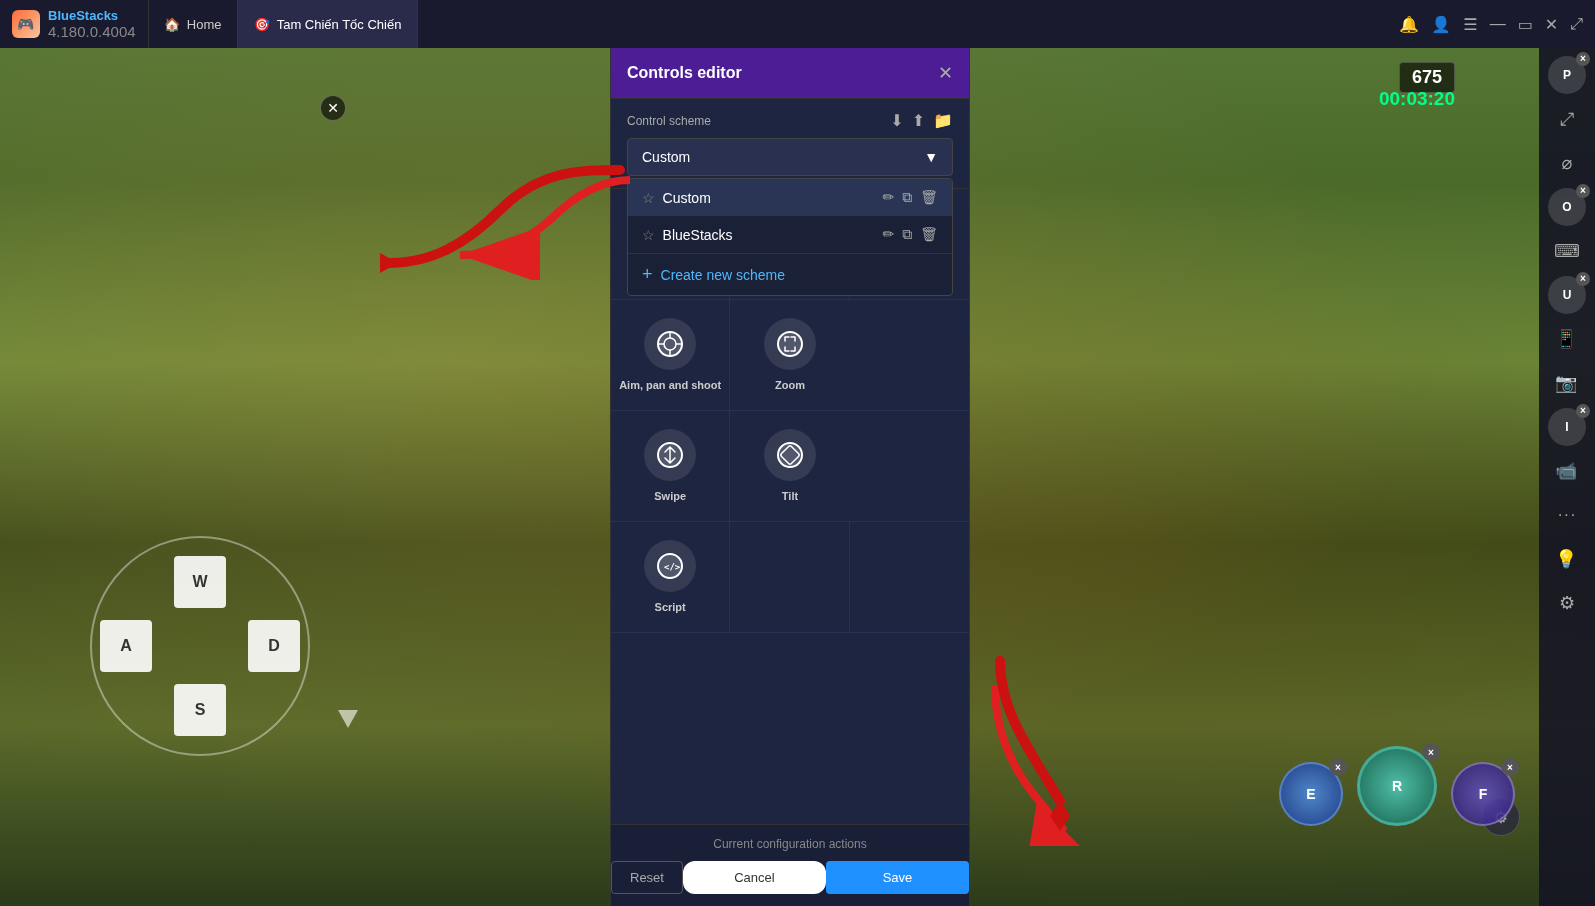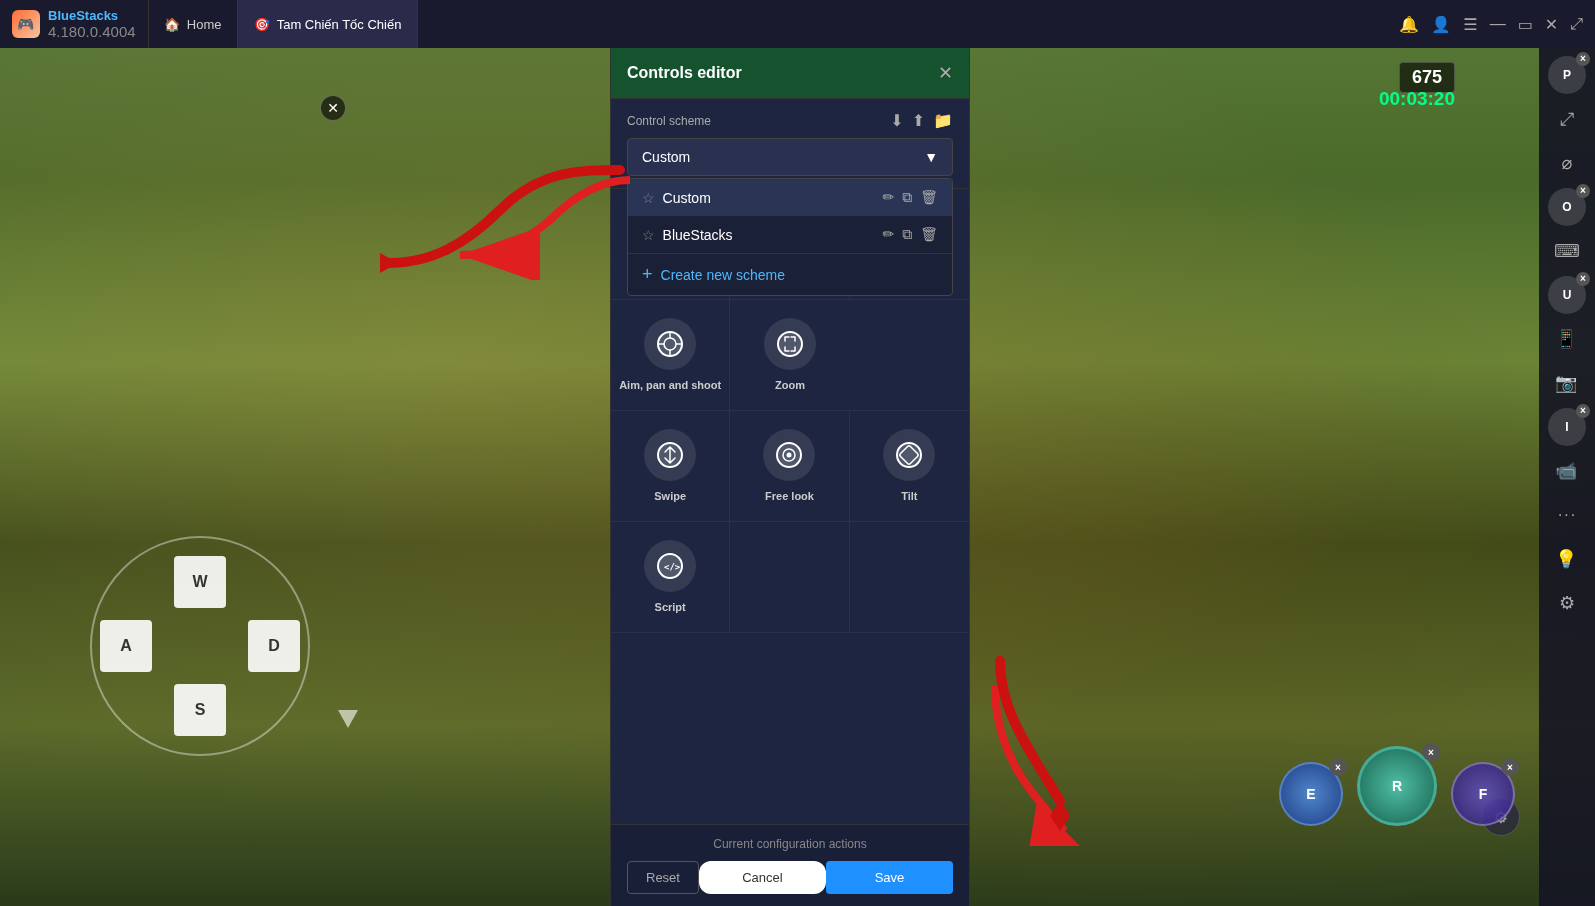--- a/index.html
+++ b/index.html
@@ -263,21 +263,21 @@
       display: flex;
       flex-direction: column;
       z-index: 15;
     }
 
     .panel-header {
       display: flex;
       align-items: center;
       justify-content: space-between;
       padding: 14px 16px;
-      background: #14532d;
+      background: #4c1d95;
       border-bottom: 1px solid #333;
     }
 
     .panel-title {
       color: white;
       font-size: 16px;
       font-weight: 600;
     }
 
     .panel-close {
@@ -432,21 +432,21 @@
     .cell-label {
       color: #ccc;
       font-size: 11px;
       text-align: center;
       line-height: 1.3;
     }
 
     
     .panel-footer {
       border-top: 1px solid #333;
-      padding: 12px 16px;
+      padding: 12px 0;
       background: #1a1f38;
     }
 
     .footer-text {
       color: #888;
       font-size: 12px;
       text-align: center;
       margin-bottom: 10px;
     }
 
@@ -765,30 +765,20 @@
             <circle cx="15" cy="15" r="12" stroke="white" stroke-width="2" fill="rgba(255,255,255,0.15)"></circle>
             <path d="M15 8 L15 22 M10 12 L15 7 L20 12 M10 18 L15 23 L20 18" stroke="white" stroke-width="1.5" stroke-linecap="round" stroke-linejoin="round"></path>
           </svg>
         </div>
         <span class="cell-label">Swipe</span>
       </div>
       <div class="grid-cell">
         <div class="cell-icon">
           <svg width="30" height="30" viewBox="0 0 30 30" fill="none">
             <circle cx="15" cy="15" r="12" stroke="white" stroke-width="2" fill="rgba(255,255,255,0.15)"></circle>
-            <circle cx="15" cy="15" r="6" stroke="white" stroke-width="1.5" fill="none"></circle>
-            <circle cx="15" cy="15" r="2.5" fill="white"></circle>
-          </svg>
-        </div>
-        <span class="cell-label">Free look</span>
-      </div>
-      <div class="grid-cell">
-        <div class="cell-icon">
-          <svg width="30" height="30" viewBox="0 0 30 30" fill="none">
-            <circle cx="15" cy="15" r="12" stroke="white" stroke-width="2" fill="rgba(255,255,255,0.15)"></circle>
             <rect x="8" y="8" width="14" height="14" rx="2" stroke="white" stroke-width="1.5" fill="none" transform="rotate(45 15 15)"></rect>
           </svg>
         </div>
         <span class="cell-label">Tilt</span>
       </div>
     </div>
 
     <div class="grid-row">
       <div class="grid-cell">
         <div class="cell-icon">

